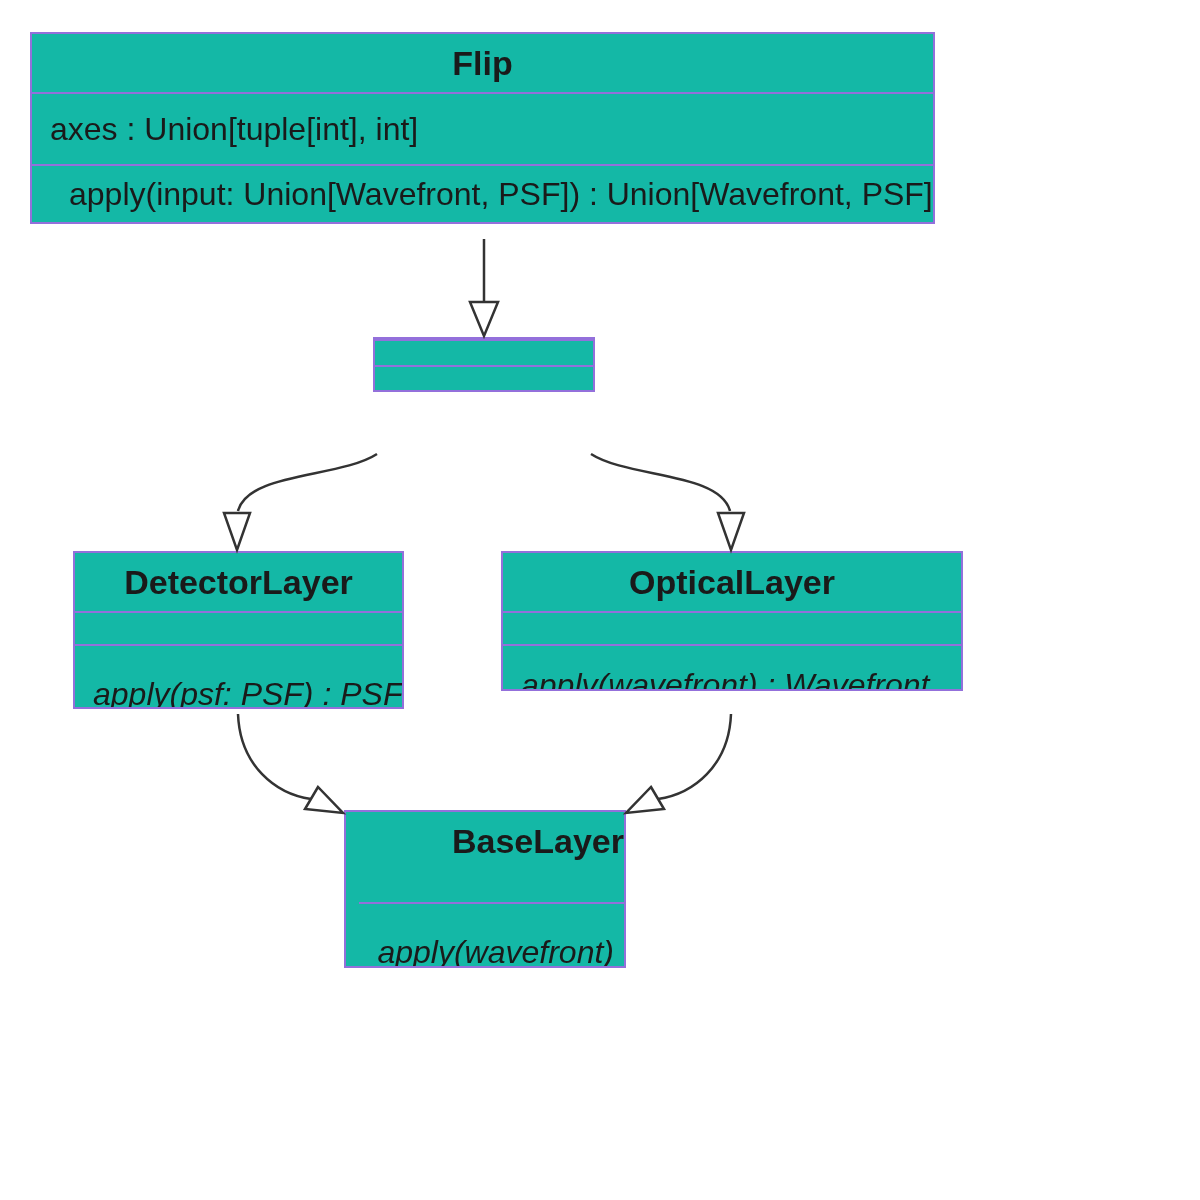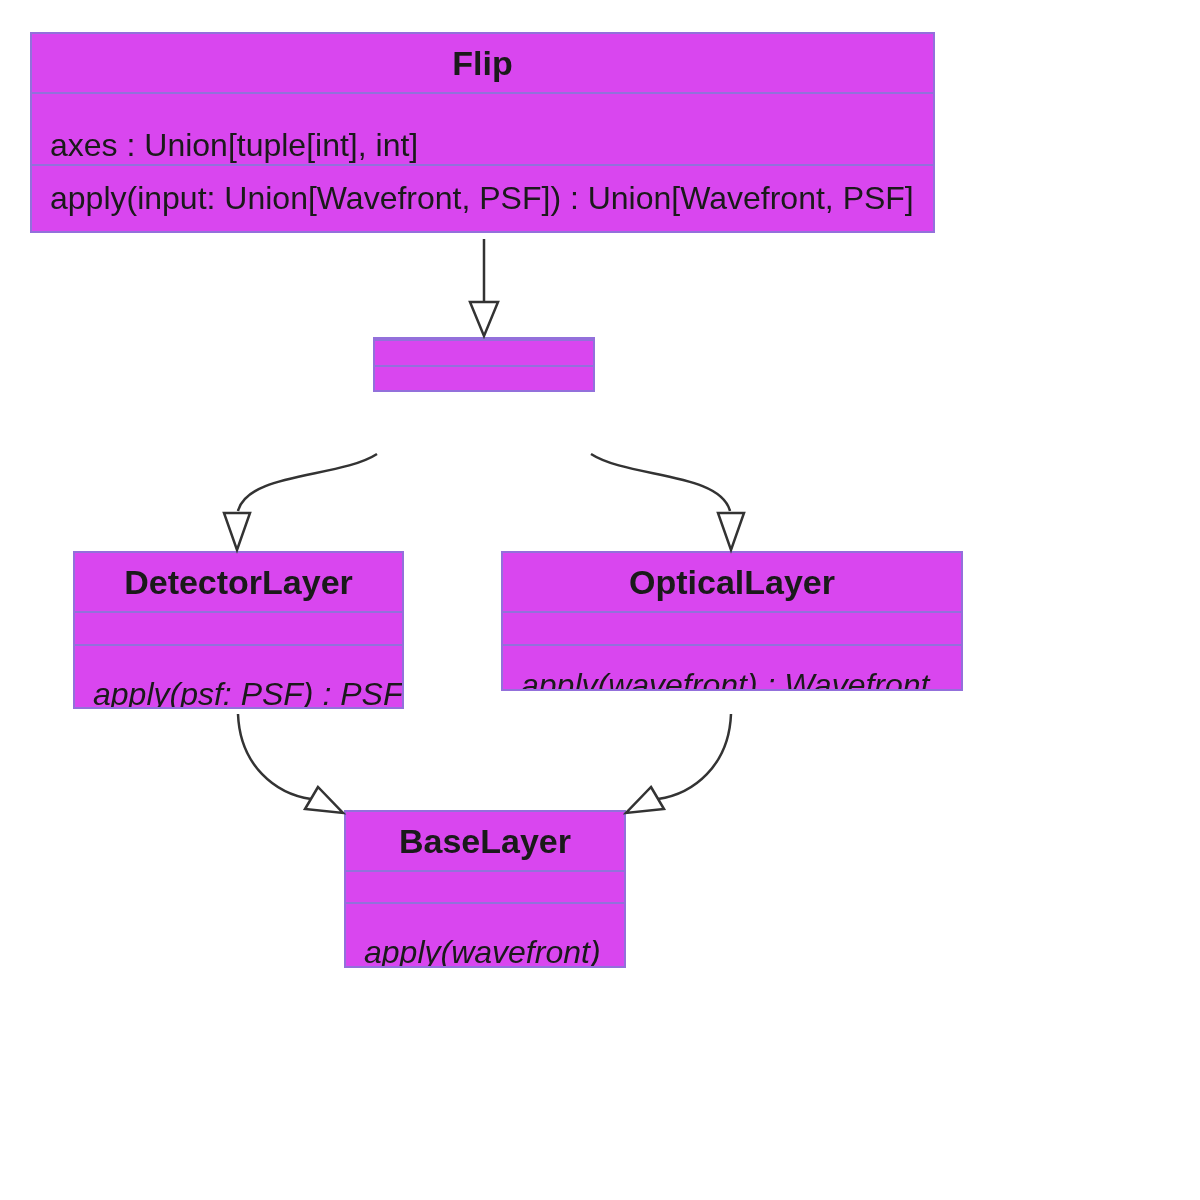--- a/index.html
+++ b/index.html
@@ -20,21 +20,21 @@
     left: 0;
     top: 0;
     width: 1200px;
     height: 1200px;
     z-index: 2;
     pointer-events: none;
   }
   .class-box {
     position: absolute;
     box-sizing: border-box;
-    background: #d946ef;
+    background: #14b8a6;
     border: 2px solid #9370DB;
     z-index: 1;
     display: flex;
     flex-direction: column;
   }
   .class-row {
     box-sizing: border-box;
     display: flex;
     align-items: center;
     overflow: hidden;
@@ -89,24 +89,24 @@
     </g>
 
     <g>
       <path d="M731,714 C729,766 693,794 658,799" fill="none" stroke="#333333" stroke-width="2.5"></path>
       <polygon points="651,787 664,809 626,813" fill="#ffffff" stroke="#333333" stroke-width="2.5"></polygon>
     </g>
   </svg>
 
   <div class="class-box" style="left:30px; top:32px; width:905px;">
     <div class="class-row class-title" style="height:58px;">Flip</div>
-    <div class="class-row divided" style="height:72px;align-items:flex-end;">
+    <div class="class-row divided" style="height:72px;">
       <span class="class-member">axes : Union[tuple[int], int]</span>
     </div>
-    <div class="class-row divided" style="height:67px;">
+    <div class="class-row divided" style="height:58px;padding-left:19px;">
       <span class="class-member">apply(input: Union[Wavefront, PSF]) : Union[Wavefront, PSF]</span>
     </div>
   </div>
 
   <div class="class-box" style="left:373px; top:337px; width:222px;">
     <div class="class-row divided" style="height:26px;"></div>
     <div class="class-row divided" style="height:25px;"></div>
   </div>
 
   <div class="class-box" style="left:73px; top:551px; width:331px;">
@@ -118,21 +118,21 @@
   </div>
 
   <div class="class-box" style="left:501px; top:551px; width:462px;">
     <div class="class-row class-title" style="height:58px;">OpticalLayer</div>
     <div class="class-row divided" style="height:33px;"></div>
     <div class="class-row divided" style="height:45px;">
       <span class="class-member abstract">apply(wavefront) : Wavefront</span>
     </div>
   </div>
 
-  <div class="class-box" style="left:344px; top:810px; width:282px;">
+  <div class="class-box" style="left:344px; top:810px; width:282px;align-items:flex-end;">
     <div class="class-row class-title" style="height:58px;">BaseLayer</div>
     <div class="class-row divided" style="height:32px;"></div>
     <div class="class-row divided" style="height:64px;">
       <span class="class-member abstract">apply(wavefront)</span>
     </div>
   </div>
 
 </div>
 
 </body></html>

